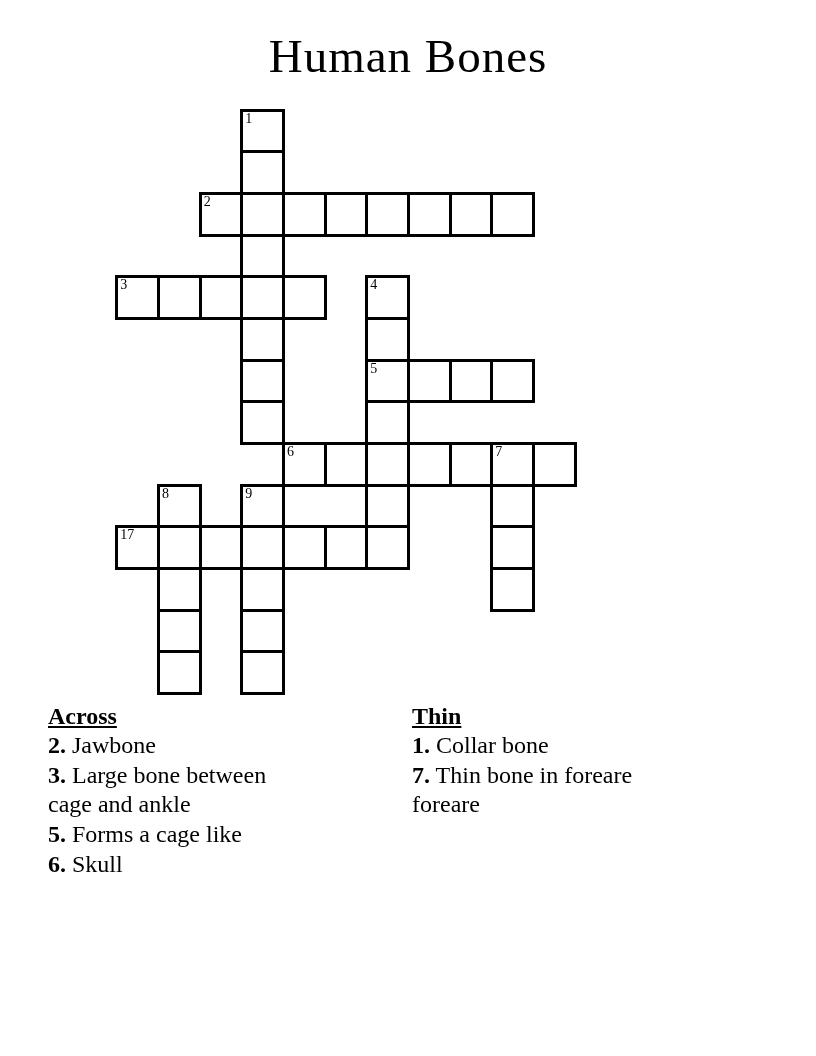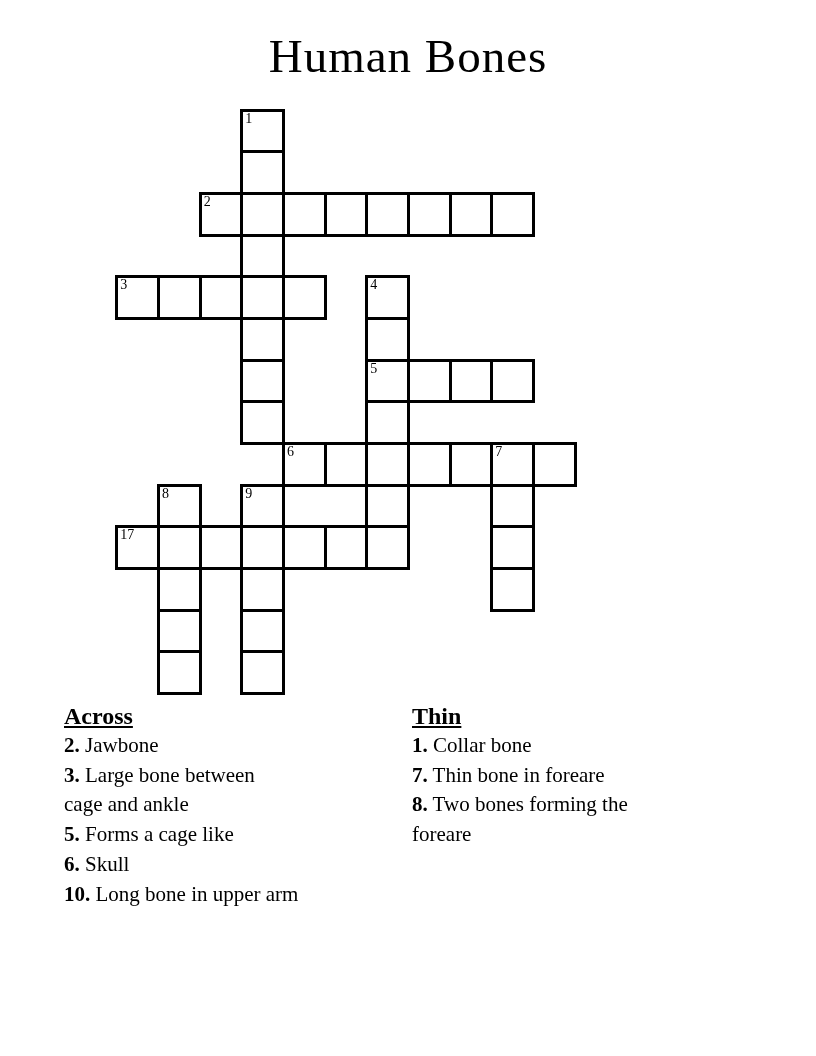--- a/index.html
+++ b/index.html
@@ -48,30 +48,30 @@
     left: 2px;
     font-size: 14px;
     line-height: 15px;
     font-family: "Liberation Serif", serif;
   }
   .clue-col {
     position: absolute;
     top: 702px;
     width: 360px;
   }
-  #across-col { left: 64px; }
+  #across-col { left: 48px; }
   #down-col   { left: 412px; }
   .clue-header {
     font-size: 24px;
     font-weight: bold;
     text-decoration: underline;
     line-height: 1.2;
   }
   .clue-line {
-    font-size: 21px;
+    font-size: 24px;
     line-height: 29.8px;
     white-space: nowrap;
   }
   .clue-num { font-weight: bold; }
 </style>
 </head>
 <body>
 
 <div class="page">
   <div class="title">Human Bones</div>
@@ -152,26 +152,24 @@
     </div>
 
   <div class="clue-col" id="across-col">
     <div class="clue-header">Across</div>
     <div id="across-list">
         <div class="clue-line"><span class="clue-num">2.</span> Jawbone</div>
         <div class="clue-line"><span class="clue-num">3.</span> Large bone between</div>
         <div class="clue-line">cage and ankle</div>
         <div class="clue-line"><span class="clue-num">5.</span> Forms a cage like</div>
         <div class="clue-line"><span class="clue-num">6.</span> Skull</div>
-        <div class="clue-line"><span class="clue-num">10.</span> Long bone in upper arm</div>
       </div>
   </div>
 
   <div class="clue-col" id="down-col">
     <div class="clue-header">Thin</div>
     <div id="down-list">
         <div class="clue-line"><span class="clue-num">1.</span> Collar bone</div>
         <div class="clue-line"><span class="clue-num">7.</span> Thin bone in foreare</div>
-        <div class="clue-line"><span class="clue-num">8.</span> Two bones forming the</div>
         <div class="clue-line">foreare</div>
       </div>
   </div>
 </div>
 
 </body></html>

